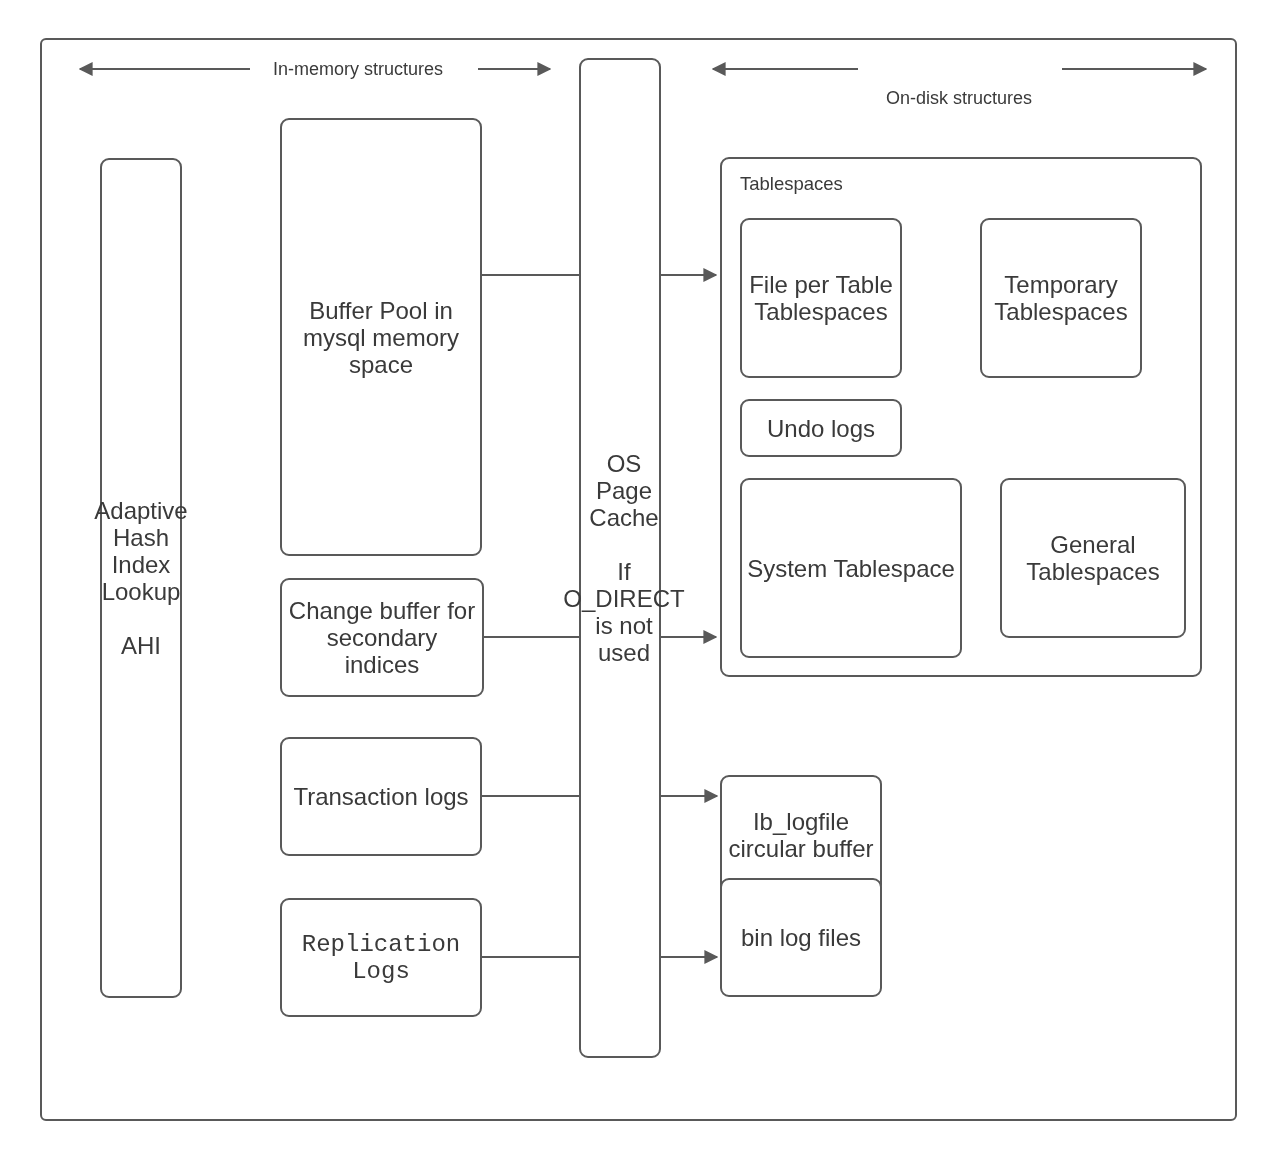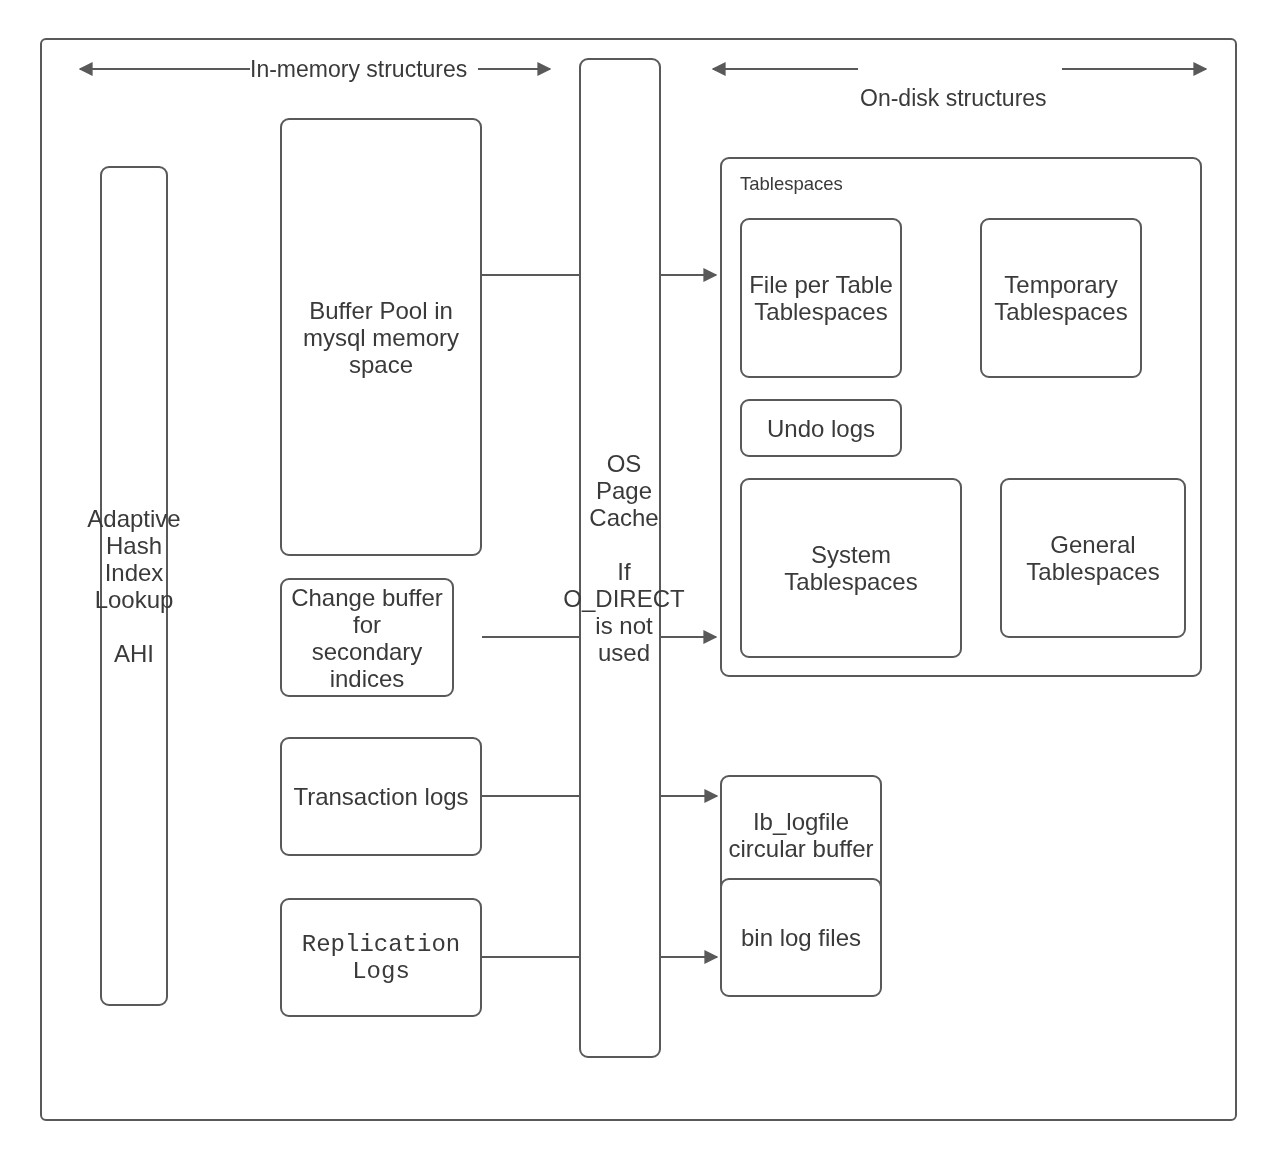--- a/index.html
+++ b/index.html
@@ -22,22 +22,23 @@
     position: absolute;
     left: 40px; top: 38px;
     width: 1197px; height: 1083px;
     border: 2px solid var(--border);
     border-radius: 6px;
     background: transparent;
   }
   .hdr-label {
     position: absolute;
     top: 57px;
-    font-size: 23px;
+    font-size: 18px;
     line-height: 24px;
+    text-align: center;
     color: var(--text);
     white-space: nowrap;
   }
   .hdr-in-memory { left: 250px; width: 216px; }
   .hdr-on-disk  { left: 860px; width: 198px; margin-top: 29px; }
 
   .node {
     position: absolute;
     background: var(--background);
     border: 2px solid var(--border);
@@ -48,23 +49,23 @@
   }
   .node .lbl {
     white-space: pre-line;
     text-align: center;
     font-size: 24px;
     line-height: 27px;
     color: var(--text);
     width: max-content;
     max-width: none;
   }
-  .box-ahi             { left: 100px; top: 166px;  width: 68px;  height: 840px; }
+  .box-ahi             { left: 100px; top: 158px;  width: 82px;  height: 840px; }
   .box-buffer-pool     { left: 280px; top: 118px;  width: 202px; height: 438px; }
-  .box-change-buffer   { left: 280px; top: 578px;  width: 174px; height: 119px; }
+  .box-change-buffer   { left: 280px; top: 578px;  width: 204px; height: 119px; }
   .box-transaction-logs{ left: 280px; top: 737px;  width: 202px; height: 119px; }
   .box-replication-logs{ left: 280px; top: 898px;  width: 202px; height: 119px; font-family: Liberation Mono, monospace; }
   .box-os-page-cache   { left: 579px; top: 58px;   width: 82px;  height: 1000px; padding-left: 8px; }
   .box-tablespaces     {
     left: 720px; top: 157px; width: 482px; height: 520px;
     display: block;
   }
   .tablespaces-title {
     position: absolute;
     left: 18px; top: 14px;
@@ -172,21 +173,21 @@
   <div class="node box-temporary">
     <span class="lbl">Temporary
 Tablespaces</span>
   </div>
 
   <div class="node box-undo-logs">
     <span class="lbl">Undo logs</span>
   </div>
 
   <div class="node box-system">
-    <span class="lbl">System Tablespaces</span>
+    <span class="lbl">System Tablespace</span>
   </div>
 
   <div class="node box-general">
     <span class="lbl">General
 Tablespaces</span>
   </div>
 
   <div class="node box-ib-logfile">
     <span class="lbl">Ib_logfile
 circular buffer</span>

